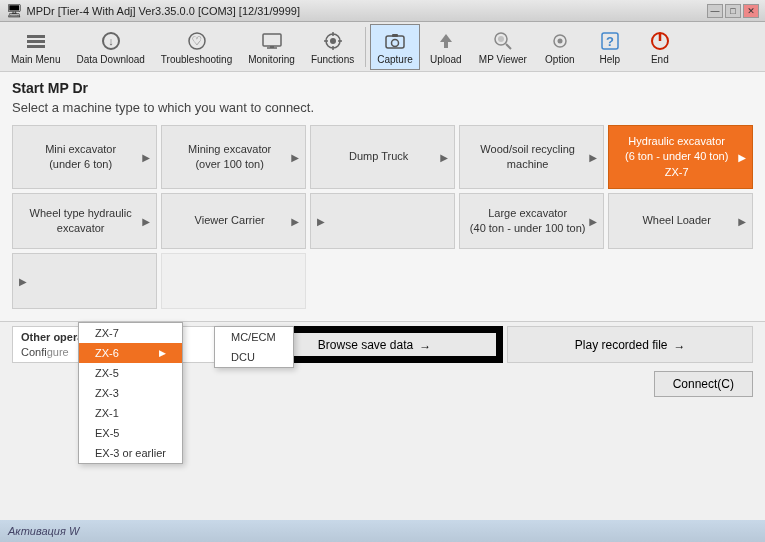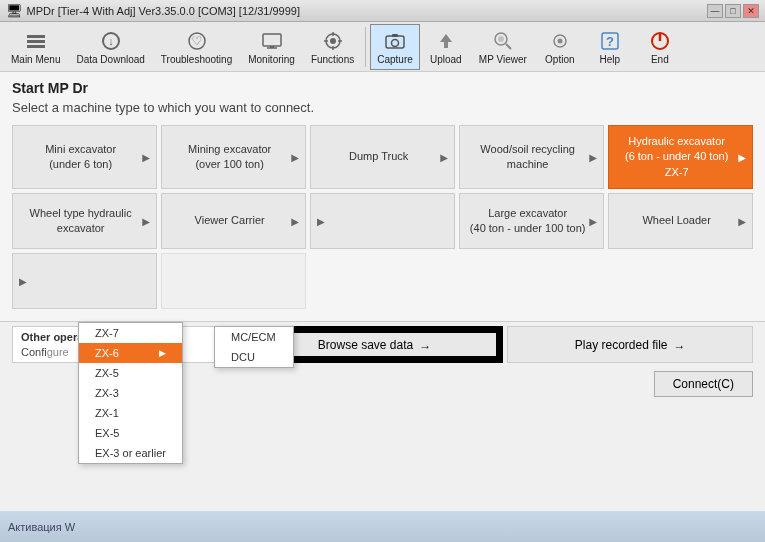--- a/index.html
+++ b/index.html
@@ -172,27 +172,28 @@
       padding: 5px 18px;
       font-size: 12px;
       cursor: pointer;
     }
 
     #activation-bar {
       position: absolute;
       bottom: 0;
       left: 0;
       right: 0;
-      height: 31px;
+      height: 22px;
       background: linear-gradient(to bottom, #c8d8e8, #b8c8d8);
       display: flex;
       align-items: center;
       padding: 0 8px;
       font-size: 11px;
       color: #446;
+      font-style: italic;
     }
 
     
     #dropdown-menu {
       position: absolute;
       left: 78px;
       top: 322px;
       background: white;
       border: 1px solid #aaa;
       box-shadow: 2px 2px 6px rgba(0,0,0,0.2);

